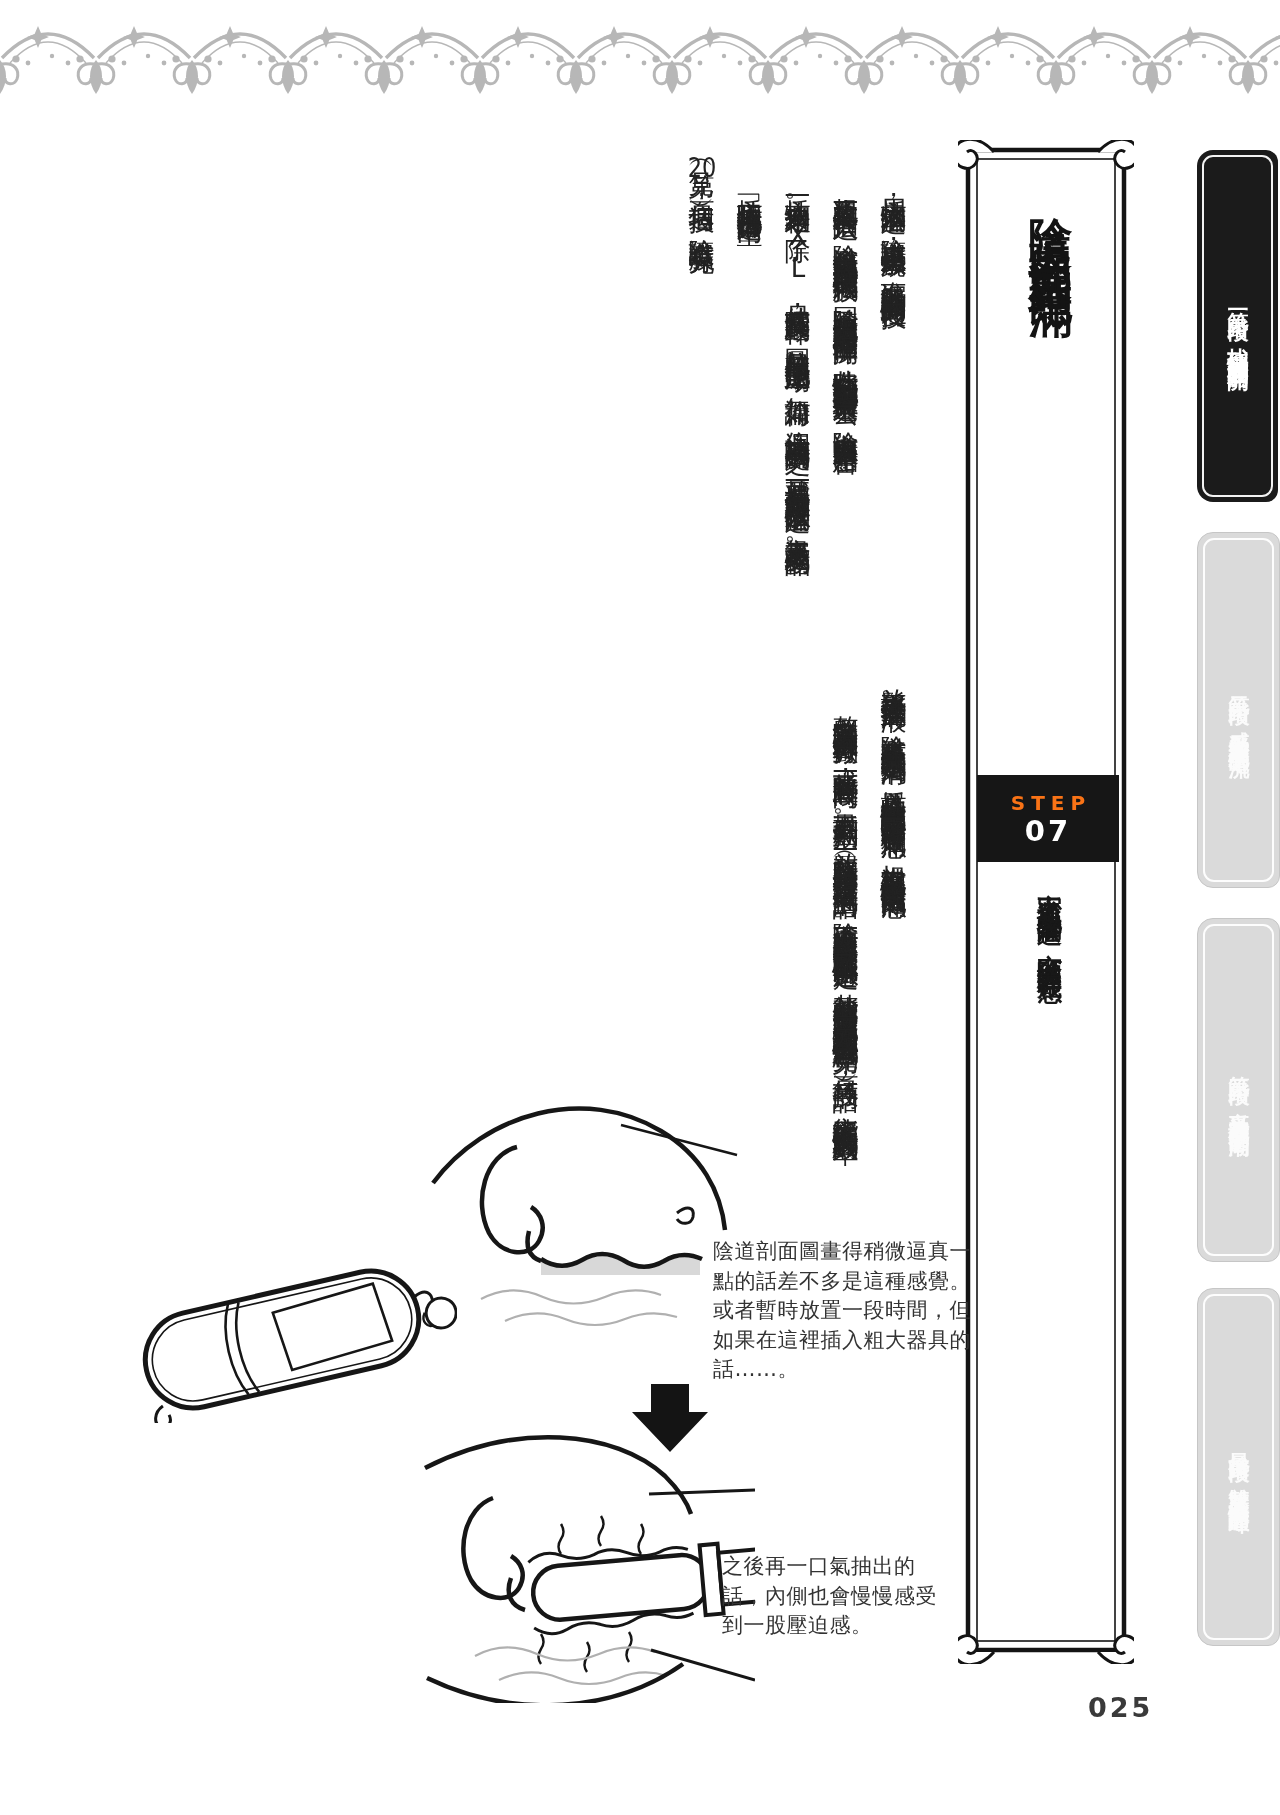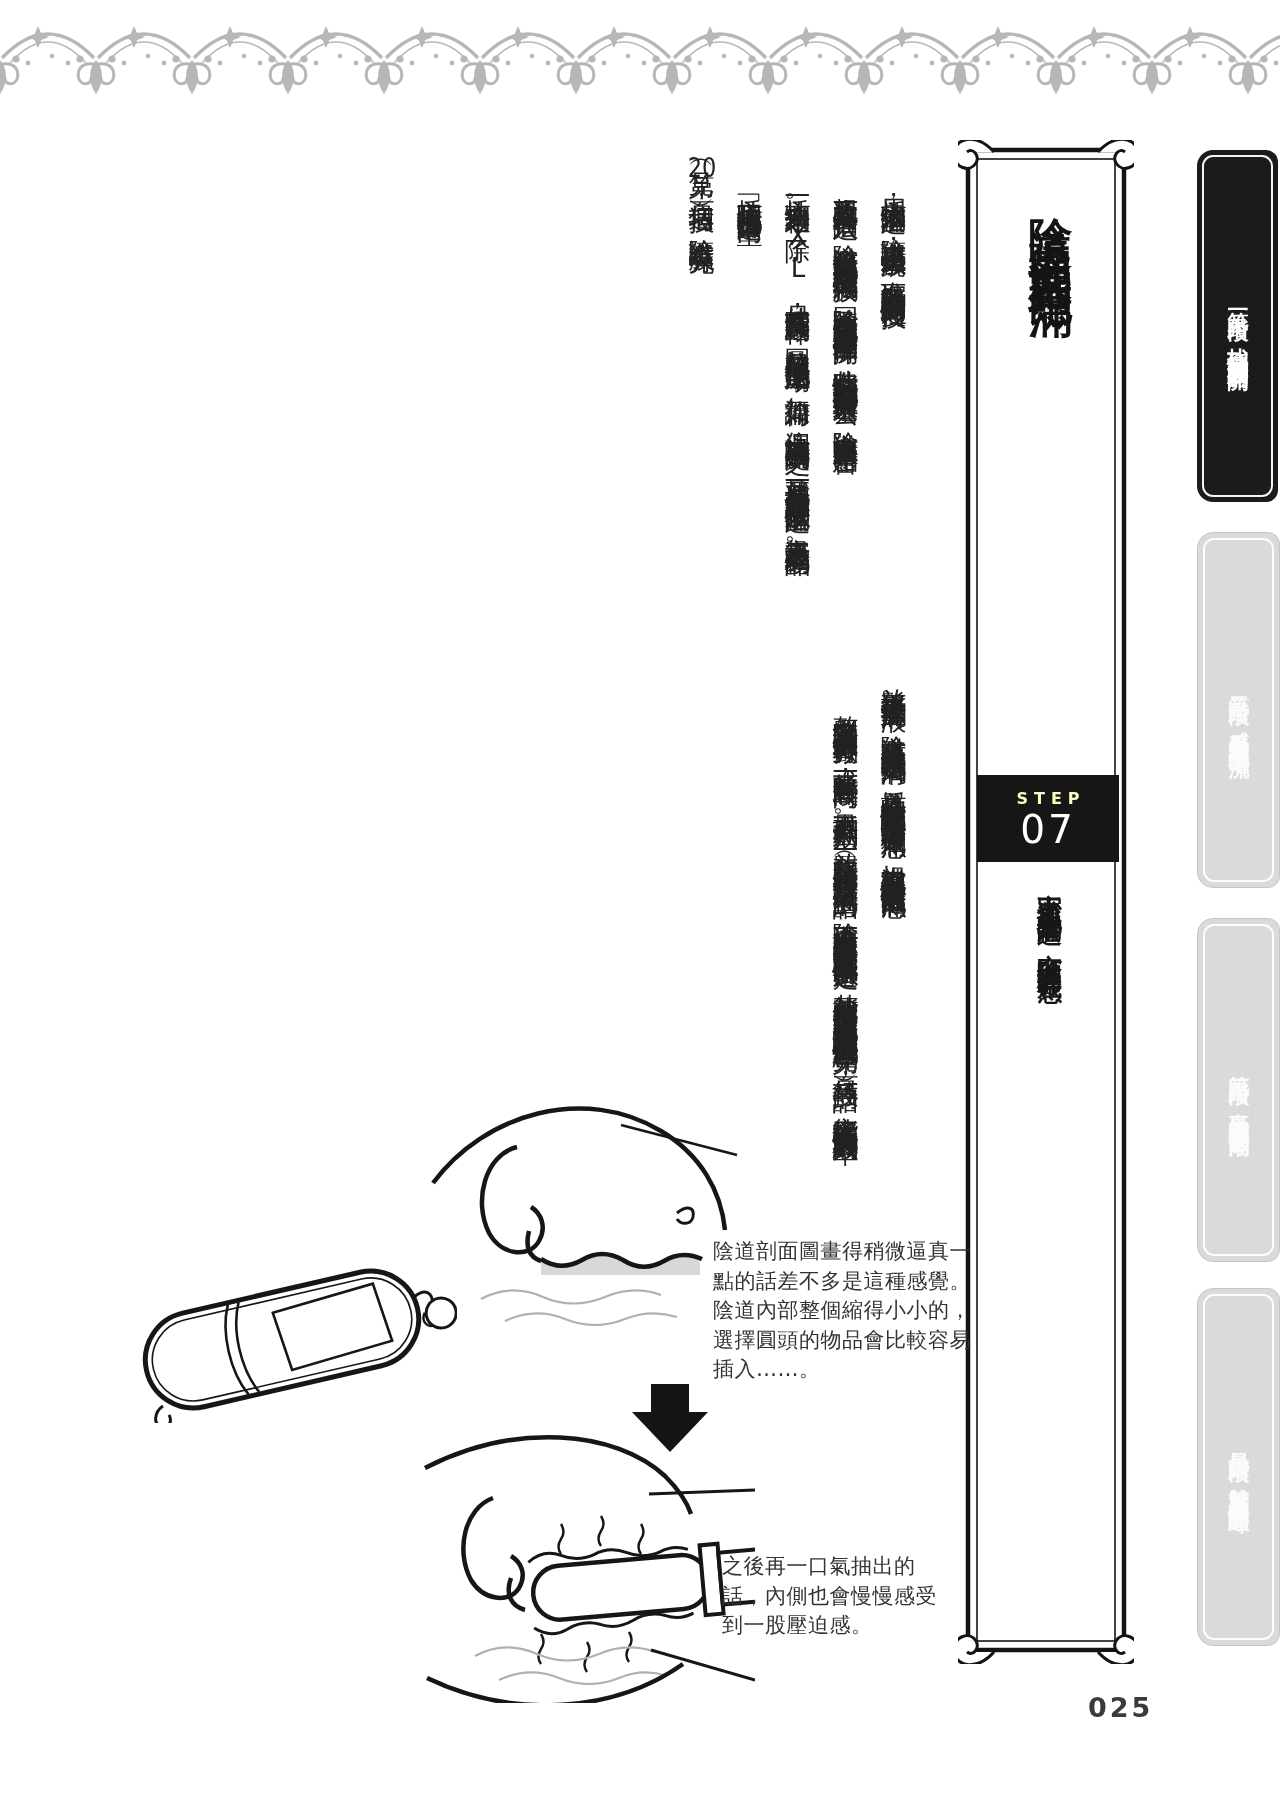--- a/index.html
+++ b/index.html
@@ -16,22 +16,22 @@
   .body-band{font-size:26px;line-height:48px;letter-spacing:1.6px;font-weight:500;
              white-space:pre-line;color:#222;}
   #band1{left:124px;top:150px;width:794px;height:497px;}
   #band2{left:143px;top:668px;width:775px;height:495px;}
 
   
   #title-frame{left:958px;top:140px;}
   #panel-title{left:1022px;top:182px;font-size:44px;font-weight:600;letter-spacing:11px;color:#141414;}
   #step-badge{left:977px;top:775px;width:142px;height:87px;background:#161616;display:flex;
               flex-direction:column;align-items:center;justify-content:center;gap:2px;}
-  #step-label{color:#fef9c3;font-size:16px;font-weight:600;letter-spacing:6px;text-indent:6px;}
-  #step-number{color:#fff;font-size:39px;font-weight:400;letter-spacing:3px;line-height:1;}
+  #step-label{color:#f97316;font-size:20px;font-weight:600;letter-spacing:6px;text-indent:6px;}
+  #step-number{color:#fff;font-size:29px;font-weight:700;letter-spacing:3px;line-height:1;}
   #panel-subtitle{left:1033px;top:874px;font-size:25px;font-weight:600;letter-spacing:3.5px;color:#181818;}
 
   
   .tab{left:1197px;width:81px;border-radius:16px 12px 12px 16px;display:flex;
        align-items:center;justify-content:center;}
   .tab::before{content:"";position:absolute;inset:5px;border:2px solid rgba(255,255,255,.95);
        border-radius:11px;pointer-events:none;}
   .tab-text{font-size:21px;font-weight:700;letter-spacing:3px;line-height:1;}
   .tab-active{background:#1b1b1b;}
   .tab-active .tab-text{color:#ffffff;}
@@ -179,18 +179,18 @@
         <path d="M172,214 q5,8 0,15 q-5,8 0,15"></path>
         <path d="M214,204 q5,8 0,15 q-5,8 0,15"></path>
       </g>
       <path d="M60,228 q30,-16 62,-2 q30,13 62,0 q28,-12 56,-2" stroke-width="2.2" stroke="#b0b0b0"></path>
       <path d="M84,252 q30,-14 60,-2 q30,12 60,0 q24,-10 48,-2" stroke-width="2.2" stroke="#b0b0b0"></path>
       <path d="M12,250 C100,292 200,284 268,236" stroke-width="4.5"></path>
       <path d="M236,222 L340,252" stroke-width="3"></path>
     </g>
   </svg>
 
-  <div id="cap-top" class="abs caption">陰道剖面圖畫得稍微逼真一點的話差不多是這種感覺。陰道內部整個縮得小小的，選擇圓頭的物品會比較容易插入……。</div>
+  <div id="cap-top" class="abs caption">陰道剖面圖畫得稍微逼真一點的話差不多是這種感覺。或者暫時放置一段時間，但如果在這裡插入粗大器具的話……。</div>
   <div id="cap-bottom" class="abs caption">之後再一口氣抽出的話，內側也會慢慢感受到一股壓迫感。</div>
 
   <div id="page-number" class="abs">025</div>
 
 </div>
 
 </body></html>

